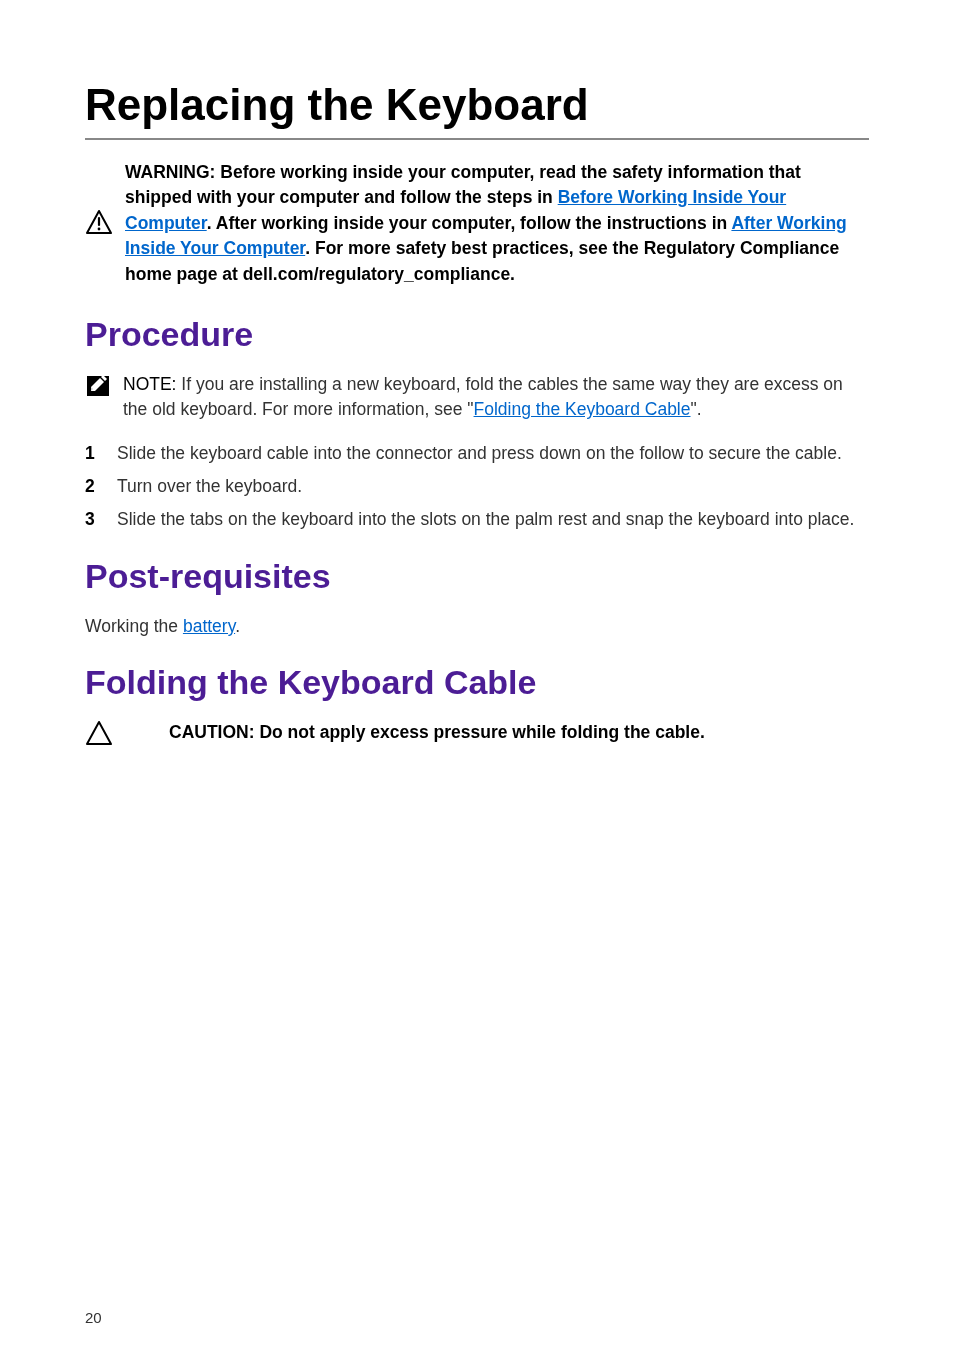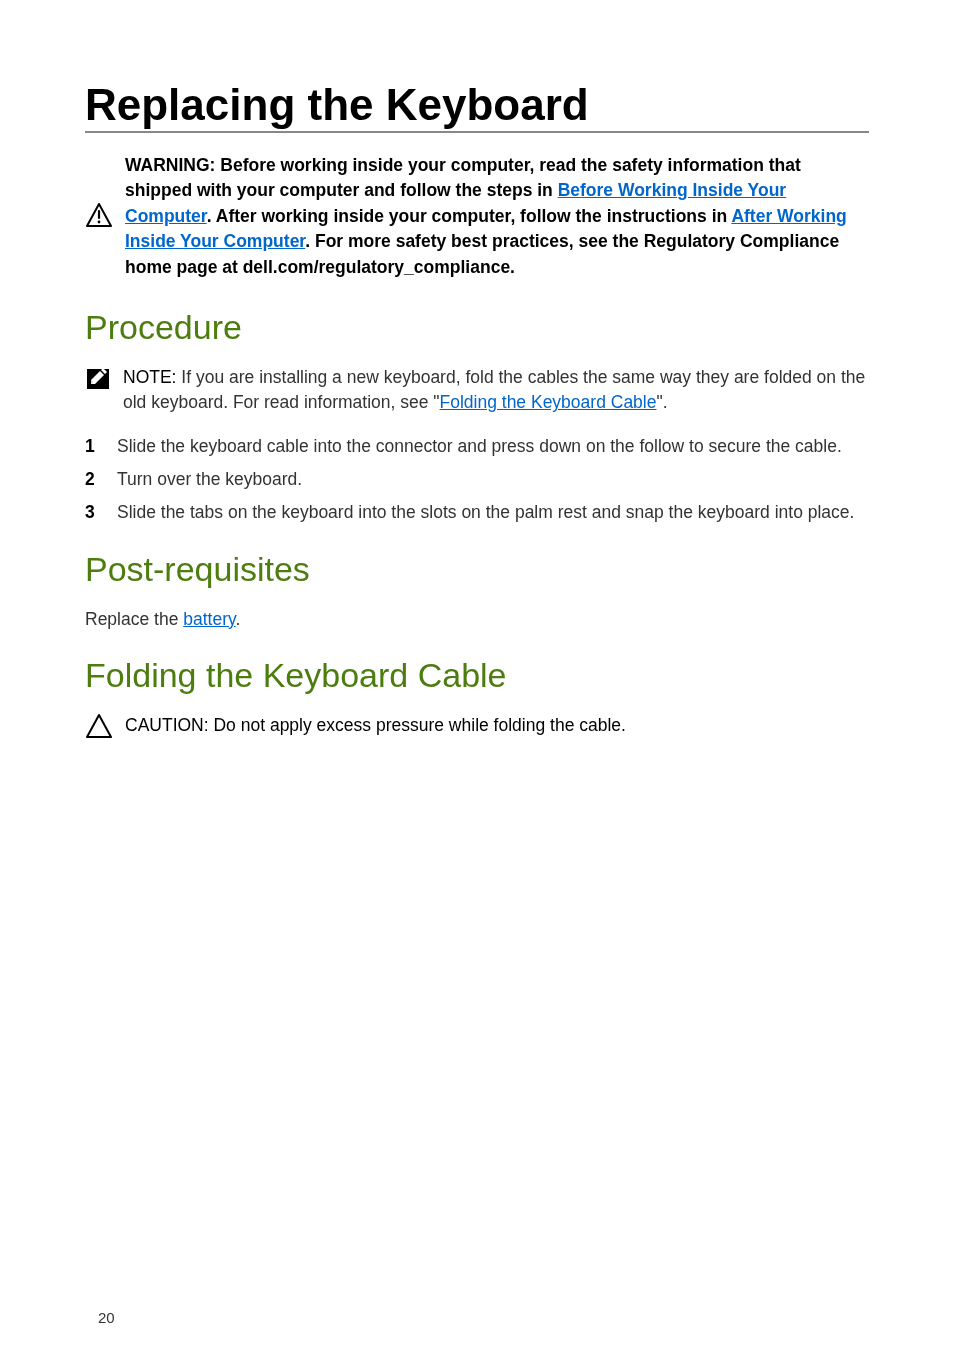--- a/index.html
+++ b/index.html
@@ -13,21 +13,21 @@
       width: 954px;
       height: 1366px;
       padding: 80px 85px 40px 85px;
       position: relative;
       color: #000000;
     }
     .main-title {
       font-size: 44px;
       font-weight: bold;
       color: #000000;
-      padding-bottom: 1px;
+      padding-bottom: 8px;
       border-bottom: 2px solid #888888;
       margin-bottom: 20px;
     }
     .warning-block {
       display: flex;
       align-items: center;
       margin-bottom: 28px;
     }
     .warning-icon {
       flex-shrink: 0;
@@ -39,22 +39,22 @@
       font-weight: bold;
       line-height: 1.45;
       color: #000000;
     }
     .link {
       color: #0066cc;
       text-decoration: underline;
     }
     .section-title {
       font-size: 34px;
-      font-weight: normal;
-      color: #4d7c0f;
+      font-weight: bold;
+      color: #4c1d95;
       margin-bottom: 18px;
       margin-top: 6px;
     }
     .note-block {
       display: flex;
       align-items: flex-start;
       margin-bottom: 18px;
     }
     .note-icon {
       flex-shrink: 0;
@@ -100,28 +100,29 @@
       margin-bottom: 20px;
       margin-top: 4px;
     }
     .caution-icon {
       flex-shrink: 0;
       margin-right: 12px;
       margin-top: 0px;
     }
     .caution-text {
       font-size: 17.5px;
-      font-weight: normal;
+      font-weight: bold;
       line-height: 1.45;
       color: #000000;
+      margin-left: 44px;
     }
     .page-number {
       position: absolute;
       bottom: 40px;
-      left: 98px;
+      left: 85px;
       font-size: 15px;
       color: #333333;
     }
   </style>
 </head>
 <body>
 
 <h1 class="main-title">Replacing the Keyboard</h1>
 
 <div class="warning-block">
@@ -142,21 +143,21 @@
 <div class="note-block">
   <span class="note-icon">
     <svg width="26" height="24" viewBox="0 0 26 24">
       <path d="M2 2 L24 2 L24 22 L2 22 Z" fill="#000000"></path>
       <path d="M6 17 L6 13 L15 4 L19 8 L10 17 Z" fill="#ffffff"></path>
       <path d="M16 3 L20 7 L22 5 L18 1 Z" fill="#ffffff"></path>
       <path d="M6 17 L6 13 L8 15 Z" fill="#cccccc"></path>
     </svg>
   </span>
   <div class="note-text">
-    <span class="note-bold">NOTE: </span><span>If you are installing a new keyboard, fold the cables the same way they are folded on the old keyboard. For read information, see "</span><span class="link">Folding the Keyboard Cable</span><span>".</span>
+    <span class="note-bold">NOTE: </span><span>If you are installing a new keyboard, fold the cables the same way they are excess on the old keyboard. For more information, see "</span><span class="link">Folding the Keyboard Cable</span><span>".</span>
   </div>
 </div>
 
 <ol class="ordered-list">
   <li>
     <span class="list-number">1</span>
     <span>Slide the keyboard cable into the connector and press down on the follow to secure the cable.</span>
   </li>
   <li>
     <span class="list-number">2</span>
@@ -164,21 +165,21 @@
   </li>
   <li>
     <span class="list-number">3</span>
     <span>Slide the tabs on the keyboard into the slots on the palm rest and snap the keyboard into place.</span>
   </li>
 </ol>
 
 <h2 class="section-title">Post-requisites</h2>
 
 <div class="post-text">
-  <span>Replace the </span><span class="link">battery</span><span>.</span>
+  <span>Working the </span><span class="link">battery</span><span>.</span>
 </div>
 
 <h2 class="section-title">Folding the Keyboard Cable</h2>
 
 <div class="caution-block">
   <span class="caution-icon">
     <svg width="28" height="26" viewBox="0 0 28 26">
       <path d="M14 2 L26 24 L2 24 Z" fill="none" stroke="#000000" stroke-width="2" stroke-linejoin="round"></path>
     </svg>
   </span>

